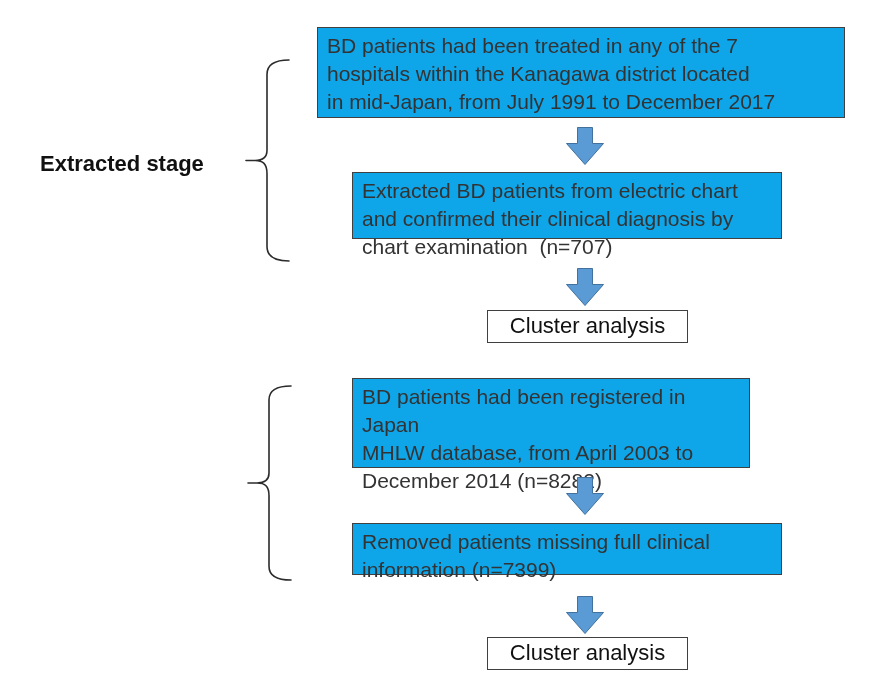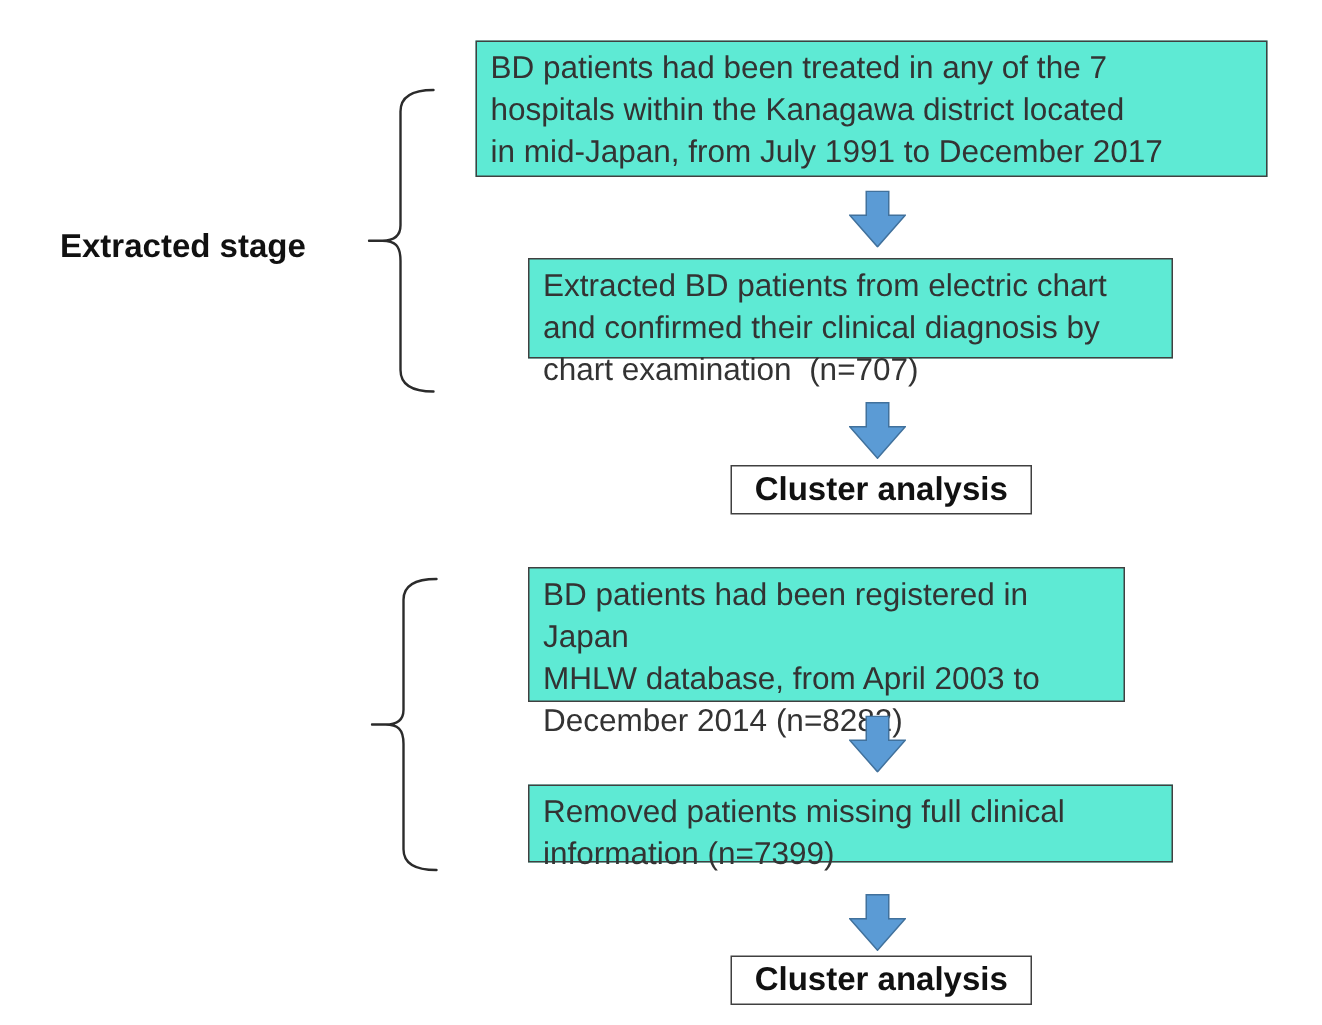--- a/index.html
+++ b/index.html
@@ -12,35 +12,35 @@
     position: relative;
     width: 881px;
     height: 683px;
     background: #ffffff;
     overflow: hidden;
   }
   .box {
     position: absolute;
     box-sizing: border-box;
     border: 1.5px solid #404040;
-    background: #5eead4;
+    background: #0ea5e9;
     color: #333333;
     font-size: 21px;
     line-height: 28px;
     padding: 4px 9px;
     white-space: pre-line;
   }
   .cluster-box {
     position: absolute;
     box-sizing: border-box;
     border: 1.5px solid #404040;
     background: #ffffff;
     color: #111111;
     font-size: 22px;
-    font-weight: bold;
+    font-weight: normal;
     text-align: center;
     line-height: 30px;
     padding: 0 6px;
     white-space: nowrap;
   }
   .stage-label {
     position: absolute;
     color: #111111;
     font-size: 22px;
     font-weight: bold;

